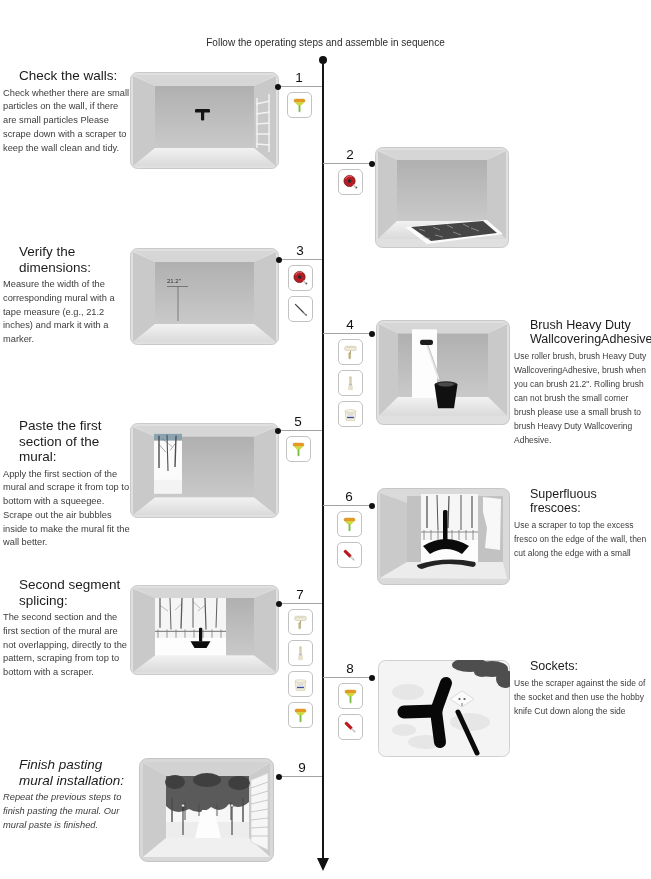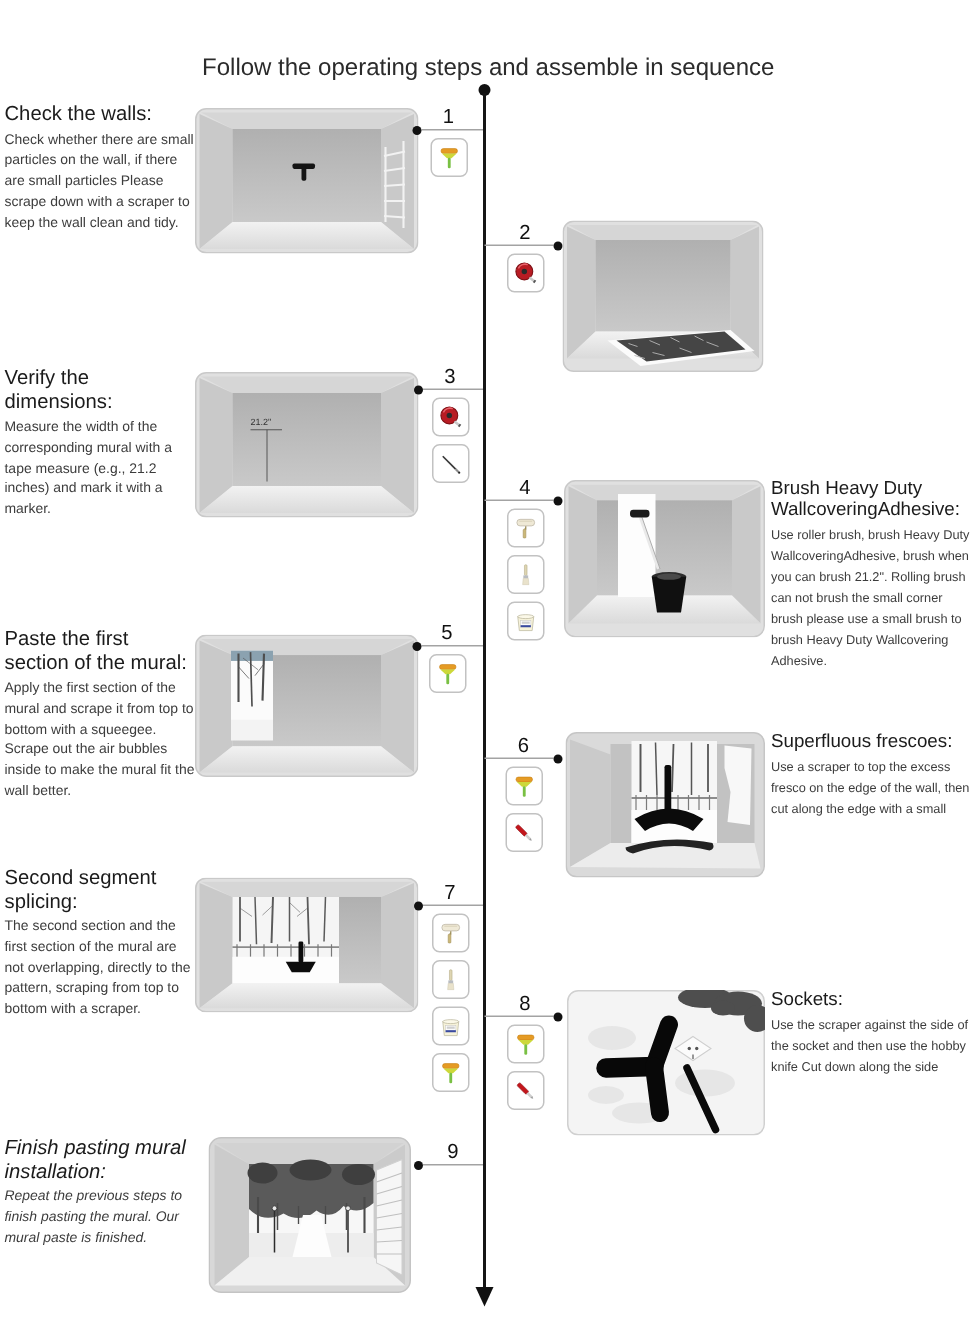--- a/index.html
+++ b/index.html
@@ -1,38 +1,38 @@
 <!DOCTYPE html>
 <html><head>
 <meta charset="utf-8">
 <style>
   html,body{margin:0;padding:0;background:#fff;}
   #canvas{position:relative;width:651px;height:879px;background:#fff;overflow:hidden;
           font-family:"Liberation Sans", sans-serif;margin:0 auto;}
   .title{position:absolute;left:0;top:2px;width:651px;text-align:center;
          font-size:32px;font-weight:bold;color:#111;letter-spacing:-0.5px;}
   .subtitle{position:absolute;left:0;top:37px;width:651px;text-align:center;
-            font-size:16px;color:#2b2b2b;}
+            font-size:10px;color:#2b2b2b;}
   
   .vline{position:absolute;left:322px;top:62px;width:1.5px;height:798px;background:#151515;}
   .vdot{position:absolute;left:319px;top:56px;width:8px;height:8px;border-radius:50%;background:#111;}
   .varrow{position:absolute;left:317px;top:858px;width:0;height:0;
           border-left:6px solid transparent;border-right:6px solid transparent;border-top:13px solid #111;}
   .hline{position:absolute;height:1px;background:#a3a3a3;}
   .hline.l::before{content:'';position:absolute;left:-6px;top:-2.5px;width:6px;height:6px;border-radius:50%;background:#111;}
   .hline.r::after{content:'';position:absolute;right:-6px;top:-2.5px;width:6px;height:6px;border-radius:50%;background:#111;}
   
   .marker{position:absolute;width:30px;display:flex;flex-direction:column;align-items:center;}
   .num{font-size:13.5px;color:#111;height:16px;line-height:15px;}
   .tools{display:flex;flex-direction:column;gap:5px;margin-top:6px;align-items:center;}
   .tool-box{width:25px;height:26px;background:#fff;border:1px solid #c2c2c2;border-radius:5px;
             display:flex;align-items:center;justify-content:center;box-sizing:border-box;}
   
   .tb{position:absolute;}
-  .tb h3{margin:0 0 3px 0;font-weight:400;color:#1b1b1b;}
+  .tb h3{margin:0 0 3px 16px;font-weight:400;color:#1b1b1b;}
   .tb p{margin:0;color:#3c3c3c;}
   .tb.left h3{font-size:13.5px;line-height:1.15;}
   .tb.left p{font-size:9.3px;line-height:1.48;}
   .tb.right h3{font-size:12.5px;line-height:1.12;}
   .tb.right p{font-size:8.5px;line-height:1.65;}
   .img{position:absolute;}
   .img svg{display:block;}
 </style>
 </head>
 <body>

